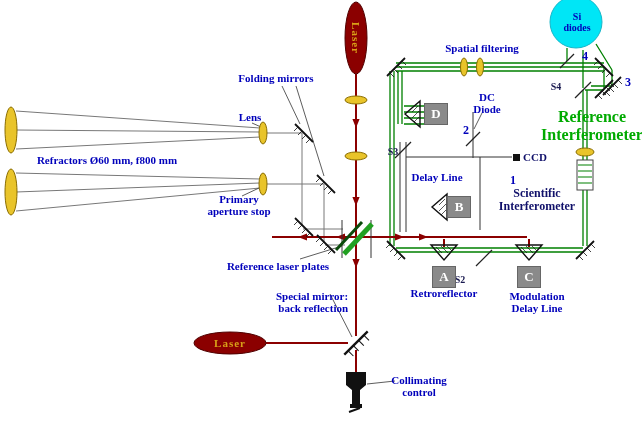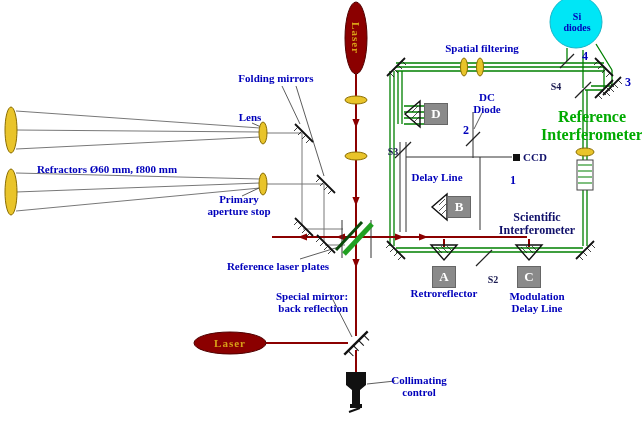--- a/index.html
+++ b/index.html
@@ -176,45 +176,45 @@
   </svg>
 
   <div class="lbl gold vert" style="left:356px; top:38px;">Laser</div>
   <div class="lbl gold" style="left:230px; top:343px;">Laser</div>
   <div class="lbl small" style="left:577px; top:22px;">Si
 diodes</div>
 
   <div class="lbl" style="left:482px; top:48px;">Spatial filtering</div>
   <div class="lbl" style="left:276px; top:78px;">Folding mirrors</div>
   <div class="lbl" style="left:250px; top:117px;">Lens</div>
-  <div class="lbl nowrap" style="left:107px; top:169px;text-align:center;">Refractors Ø60 mm, f800 mm</div>
+  <div class="lbl nowrap" style="left:107px; top:160px;text-align:center;">Refractors Ø60 mm, f800 mm</div>
   <div class="lbl" style="left:239px; top:205px;">Primary
 aperture stop</div>
   <div class="lbl" style="left:278px; top:266px;">Reference laser plates</div>
   <div class="lbl" style="left:312px; top:302px;text-align:right;">Special mirror:
 back reflection</div>
   <div class="lbl" style="left:419px; top:386px;">Collimating
 control</div>
   <div class="lbl" style="left:487px; top:103px;">DC
 Diode</div>
   <div class="lbl" style="left:437px; top:177px;">Delay Line</div>
-  <div class="lbl dark" style="left:537px; top:200px;margin-top:24px;">Scientific
+  <div class="lbl dark" style="left:537px; top:200px;">Scientific
 Interferometer</div>
   <div class="lbl green" style="left:592px; top:126px;">Reference
 Interferometer</div>
   <div class="lbl" style="left:444px; top:293px;">Retroreflector</div>
   <div class="lbl" style="left:537px; top:302px;">Modulation
 Delay Line</div>
 
   <div class="ccd" style="left:513px; top:157px;text-align:right;">
     <span class="sq"></span>
     <span>CCD</span>
   </div>
 
-  <div class="lbl plain" style="left:493px; top:280px;">S2</div>
+  <div class="lbl plain" style="left:460px; top:280px;">S2</div>
   <div class="lbl plain" style="left:393px; top:152px;">S3</div>
   <div class="lbl plain" style="left:546px; top:87px;padding-left:20px;">S4</div>
 
   <div class="lbl num" style="left:513px; top:181px;">1</div>
   <div class="lbl num" style="left:466px; top:131px;">2</div>
   <div class="lbl num" style="left:628px; top:83px;">3</div>
   <div class="lbl num" style="left:585px; top:57px;">4</div>
 
   <div class="box" style="left:424px; top:103px;">D</div>
   <div class="box" style="left:447px; top:196px;">B</div>

